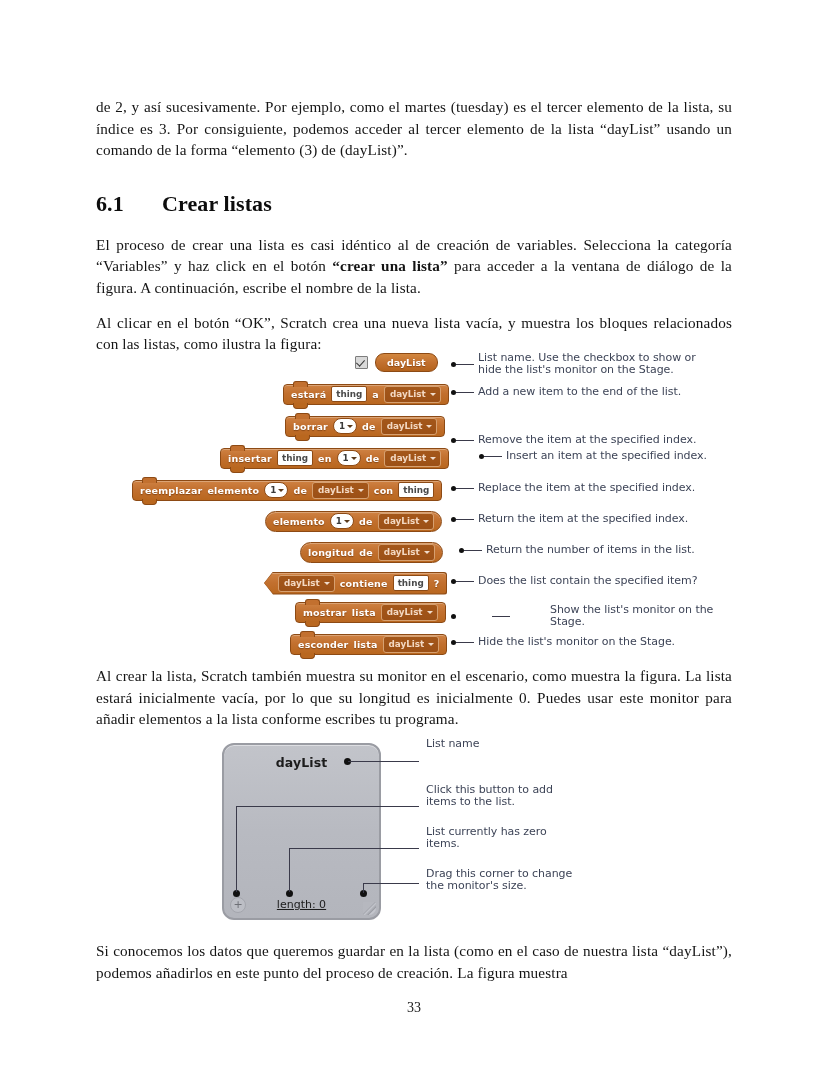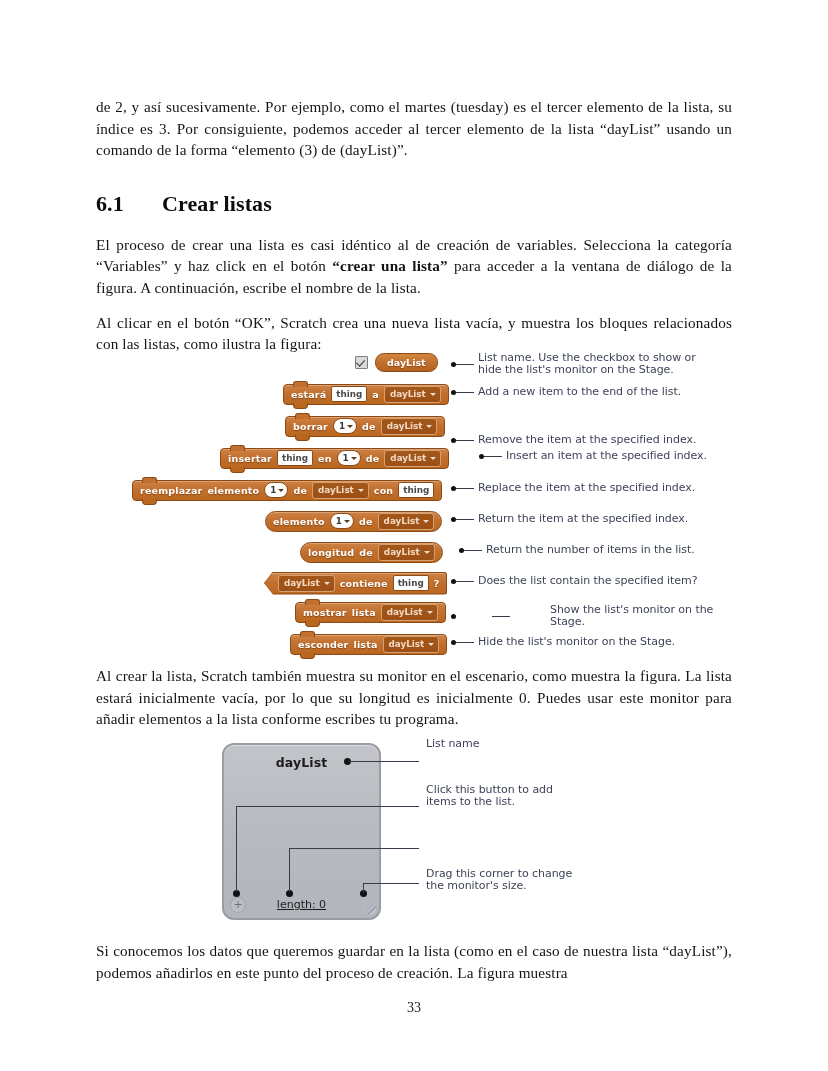--- a/index.html
+++ b/index.html
@@ -565,20 +565,22 @@
 
     <span class="mdot" style="left:137px; top:152px;"></span>
     <span class="mline" style="left:140px; top:68px; width:1.3px; height:86px;"></span>
     <span class="mline" style="left:140px; top:68px; width:183px; height:1.3px;"></span>
     <span class="caption" style="position:absolute; left:326px; top:46px; width:210px;">Click this button to add
 items to the list.</span>
 
     <span class="mdot" style="left:190px; top:152px;"></span>
     <span class="mline" style="left:193px; top:110px; width:1.3px; height:44px;"></span>
     <span class="mline" style="left:193px; top:110px; width:130px; height:1.3px;"></span>
+    <span class="caption" style="position:absolute; left:326px; top:88px; width:210px;">List currently has zero
+items.</span>
 
     <span class="mdot" style="left:264px; top:152px;"></span>
     <span class="mline" style="left:267px; top:145px; width:1.3px; height:10px;"></span>
     <span class="mline" style="left:267px; top:145px; width:56px; height:1.3px;"></span>
     <span class="caption" style="position:absolute; left:326px; top:130px; width:215px;">Drag this corner to change
 the monitor's size.</span>
   </div>
 
   <div style="position:absolute; left:96px; top:940px; width:636px;">
     <p class="body-text tight">Si conocemos los datos que queremos guardar en la lista (como en el caso de nuestra lista “dayList”), podemos añadirlos en este punto del proceso de creación. La figura muestra</p>

